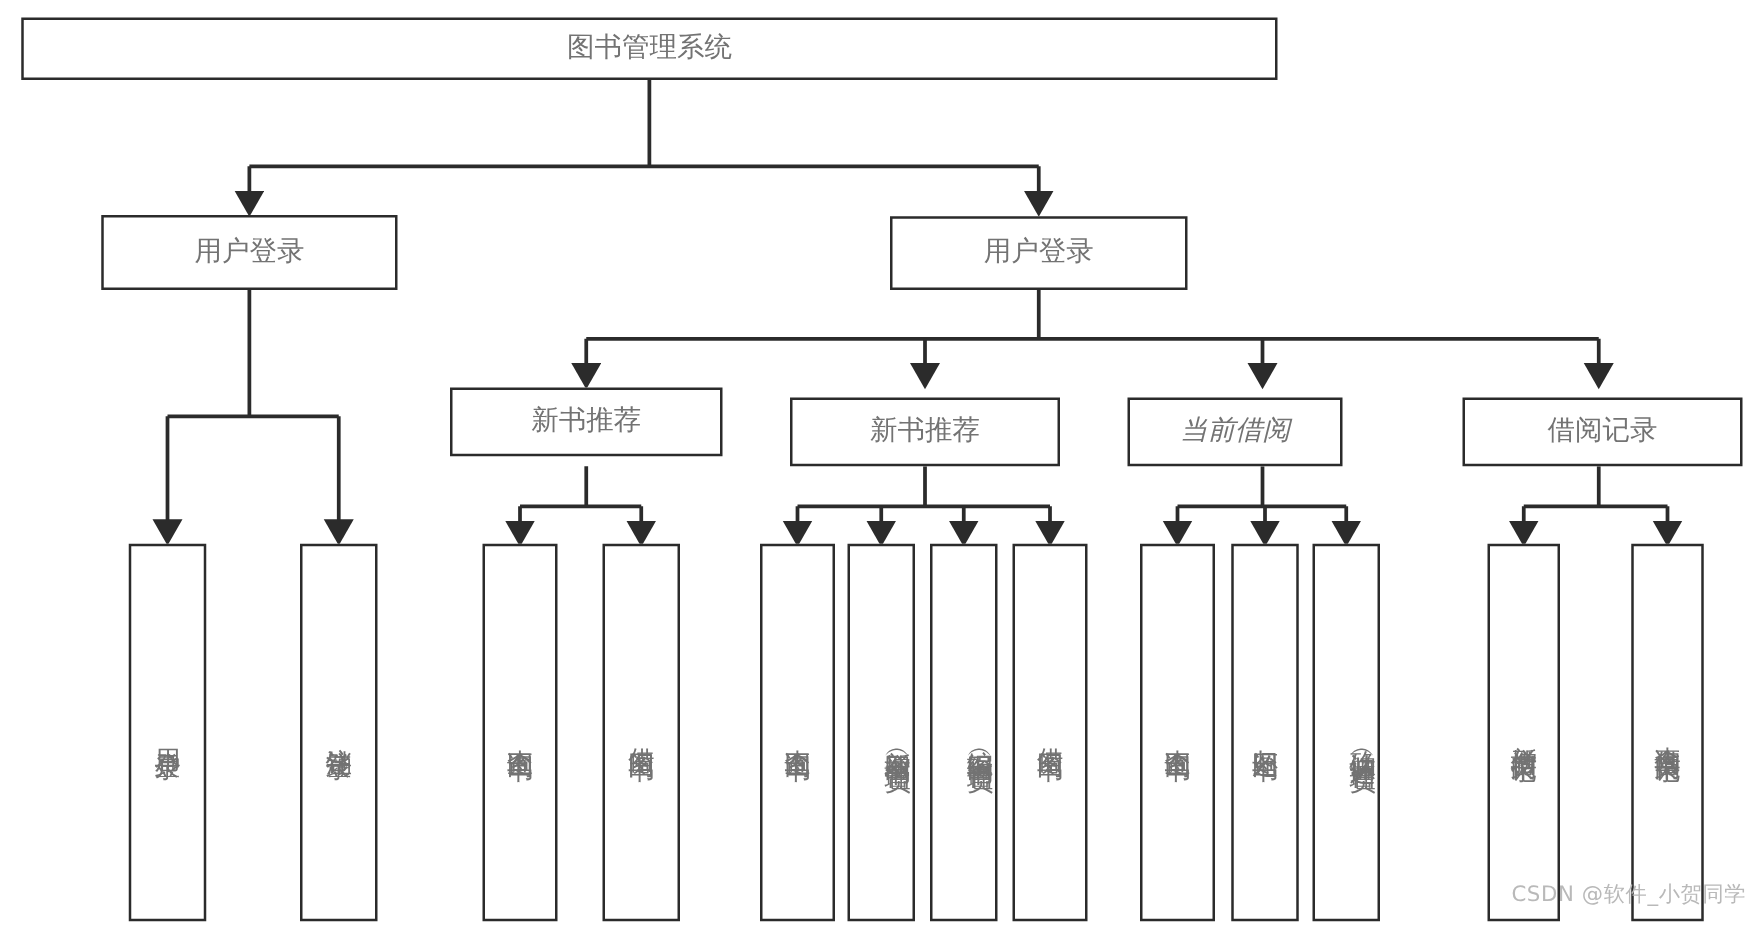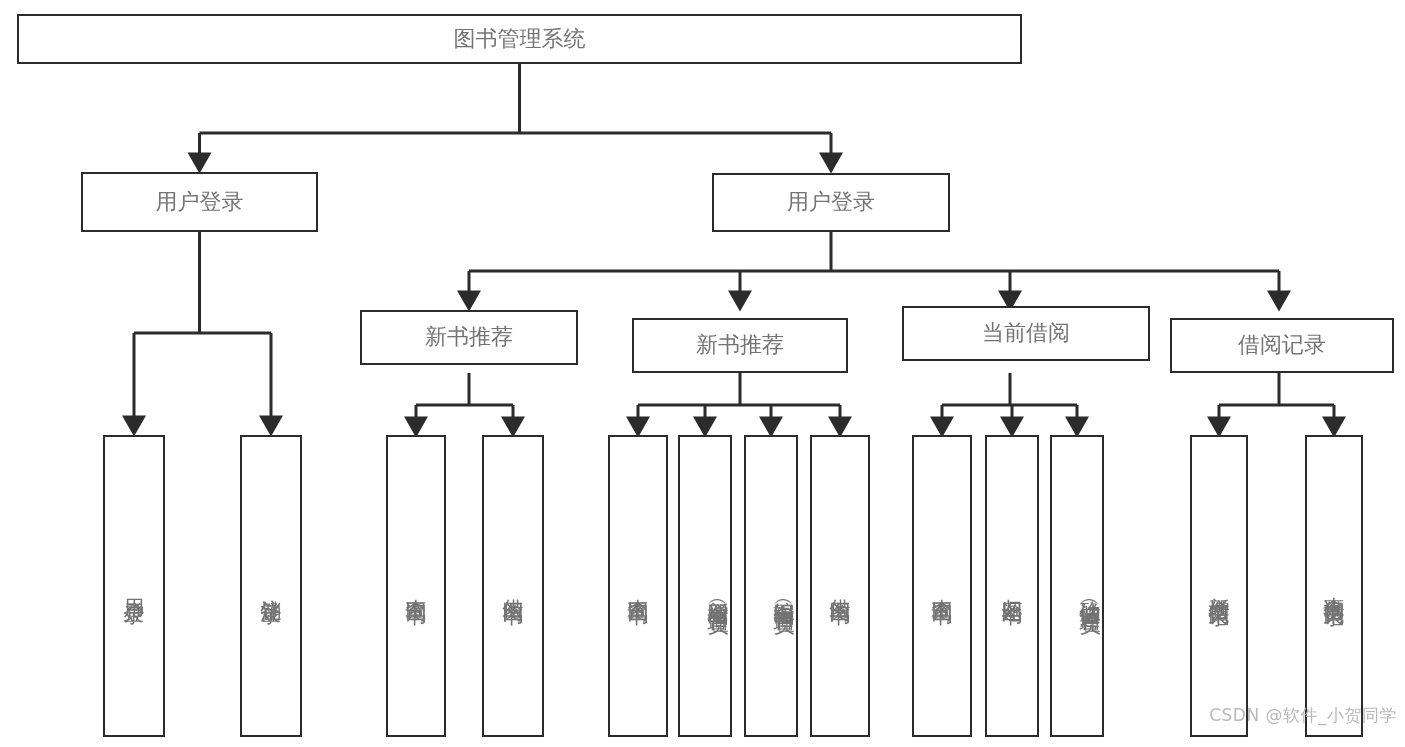--- a/index.html
+++ b/index.html
@@ -136,21 +136,21 @@
   <div class="node horiz" style="left:712px;top:173px;width:238px;height:59px;">
     <span>用户登录</span>
   </div>
 
   <div class="node horiz" style="left:360px;top:310px;width:218px;height:55px;">
     <span>新书推荐</span>
   </div>
   <div class="node horiz" style="left:632px;top:318px;width:216px;height:55px;">
     <span>新书推荐</span>
   </div>
-  <div class="node horiz" style="left:902px;top:306px;width:248px;height:55px;">
+  <div class="node horiz" style="left:902px;top:318px;width:172px;height:55px;font-style:italic;">
     <span>当前借阅</span>
   </div>
   <div class="node horiz" style="left:1170px;top:318px;width:224px;height:55px;">
     <span>借阅记录</span>
   </div>
 
   <div class="node vert center" style="left:103px;top:435px;width:62px;height:302px;">
     <span class="vlabel">用户登录</span>
   </div>
   <div class="node vert center" style="left:240px;top:435px;width:62px;height:302px;">

